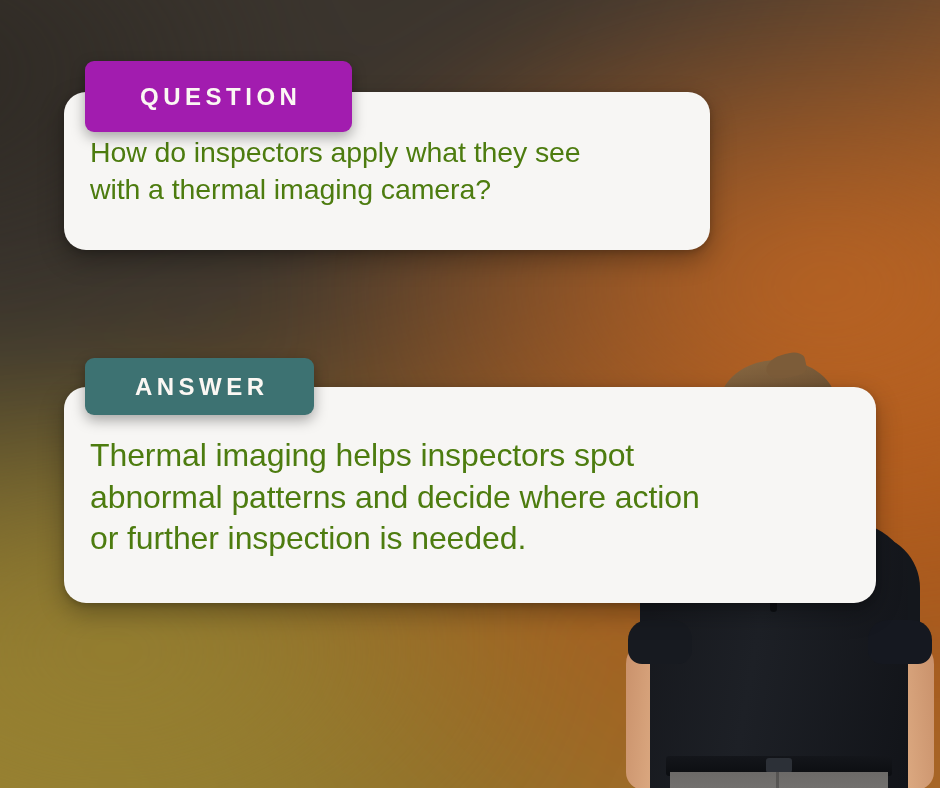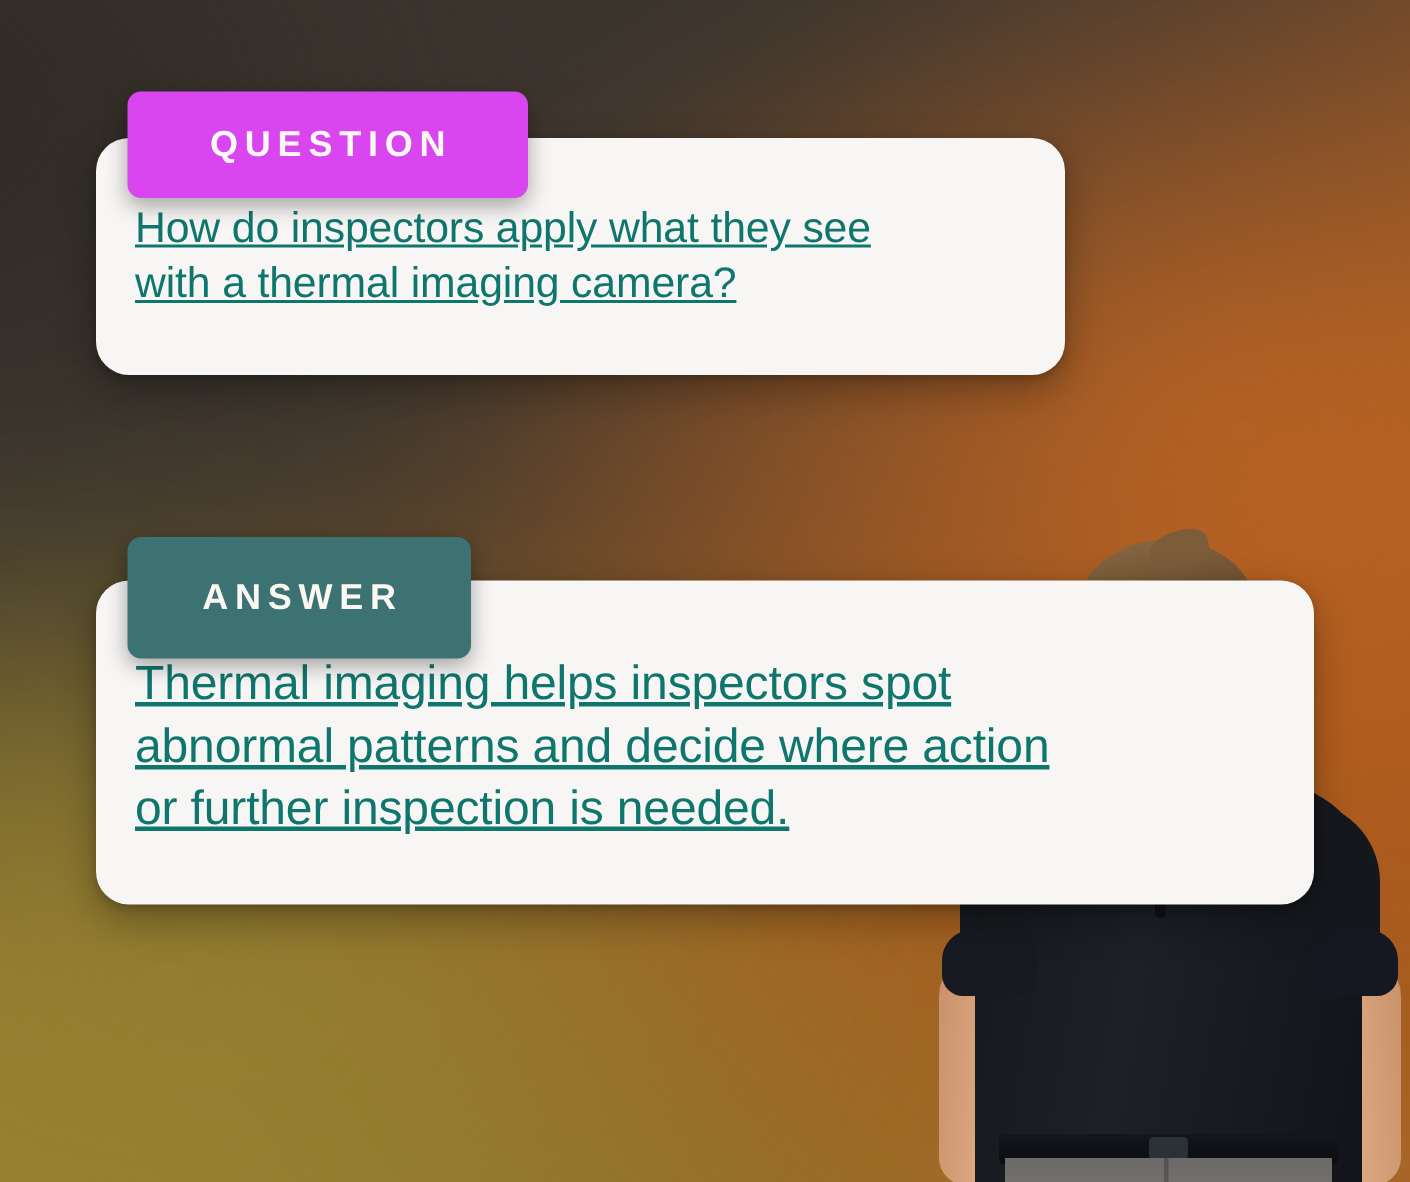--- a/index.html
+++ b/index.html
@@ -173,48 +173,47 @@
     position:absolute;
     background:#f7f6f4;
     border-radius:22px;
     box-shadow:0 10px 26px rgba(0,0,0,.30), 0 2px 6px rgba(0,0,0,.18);
   }
   #question-card { left:64px; top:92px;  width:646px; height:158px; }
   #answer-card   { left:64px; top:387px; width:812px; height:216px; }
 
   .card-text {
     position:absolute;
-    color:#0f766e;
+    color:#4d7c0f;
     font-size:28.5px;
     line-height:1.30;
     letter-spacing:-.1px;
     white-space:pre-line;
-    text-decoration:underline;
   }
   #question-card .card-text { left:26px; top:42px; width:600px; }
   #answer-card   .card-text { left:26px; top:48px; width:660px; font-size:32px; line-height:1.30; }
 
   
   .badge {
     position:absolute;
     display:flex; align-items:center; justify-content:center;
     border-radius:9px;
     color:#fbf7f3;
     font-weight:bold;
     font-size:24px;
     letter-spacing:4.5px;
     text-indent:4.5px;
     box-shadow:0 5px 14px rgba(0,0,0,.34);
   }
   #question-badge {
     left:85px; top:61px; width:267px; height:71px;
-    background:#d946ef;
+    background:#a21caf;
   }
   #answer-badge {
-    left:85px; top:358px; width:229px; height:81px;
+    left:85px; top:358px; width:229px; height:57px;
     background:#3d7272;
   }
 </style>
 </head>
 <body>
 
 <div id="canvas">
 
   <div class="bg-layer bg-base"></div>
   <div class="bg-layer bg-warm"></div>

